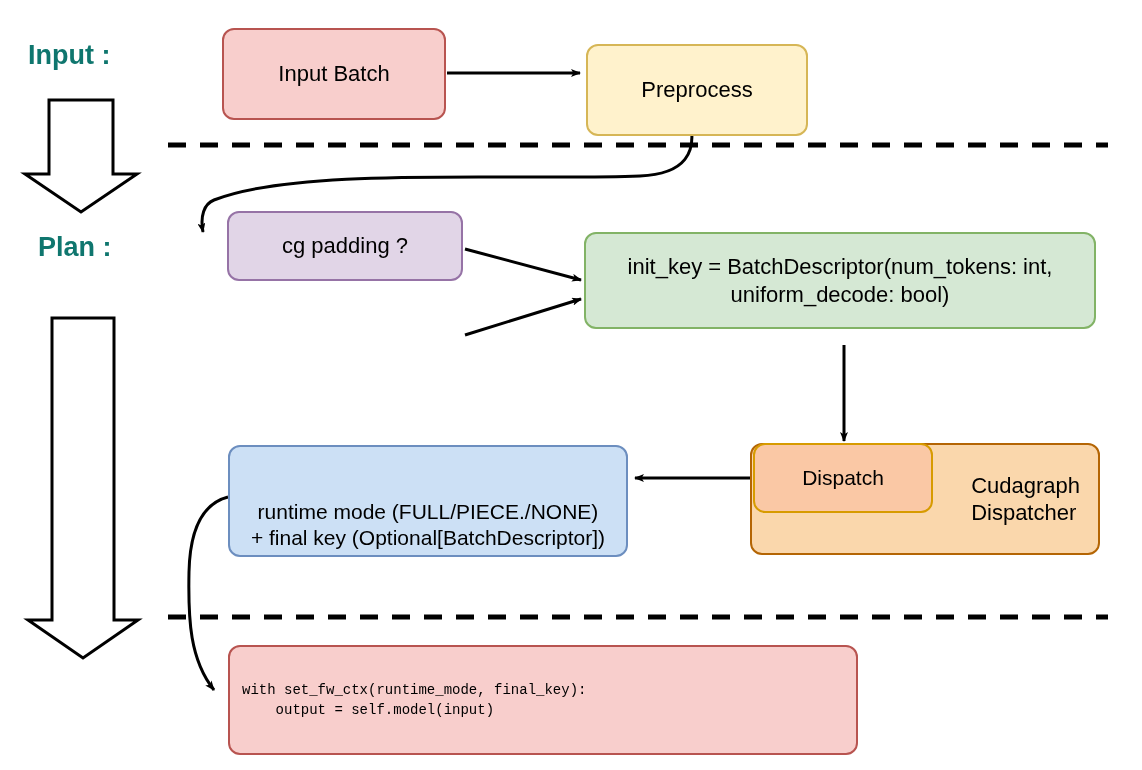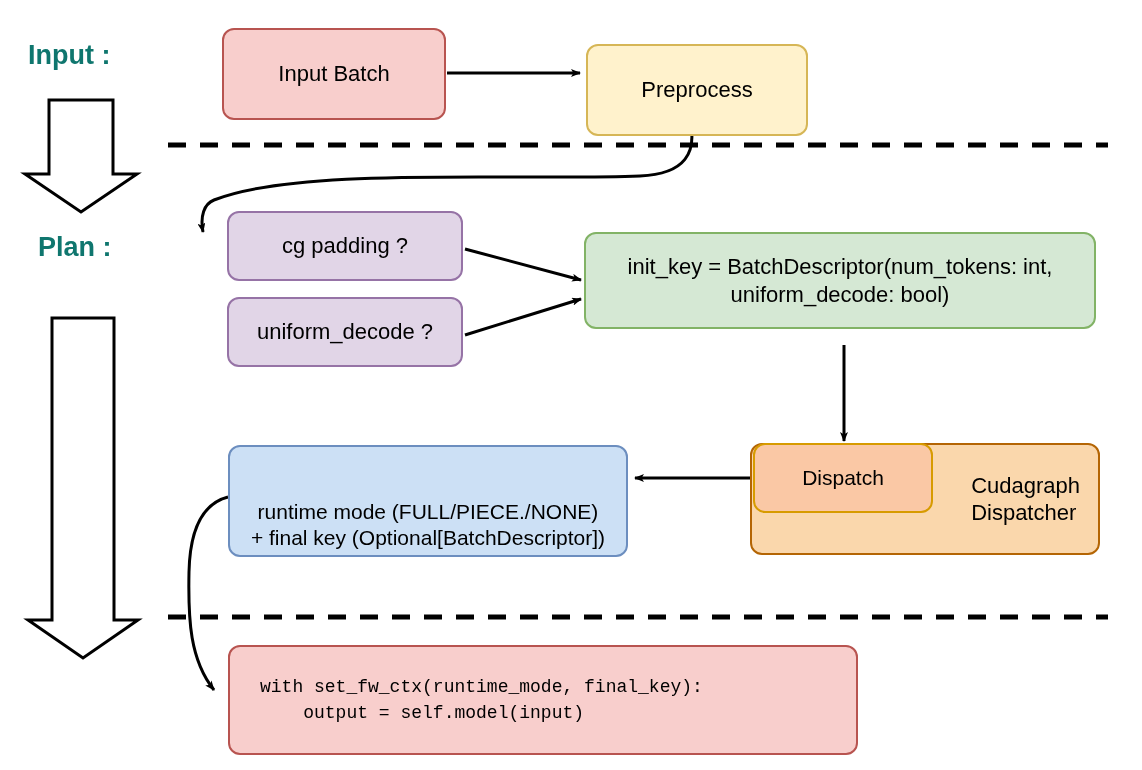--- a/index.html
+++ b/index.html
@@ -31,27 +31,27 @@
     justify-content:center;
     text-align:center;
     color:#000000;
     font-family:"Liberation Sans",sans-serif;
     font-size:22px;
     line-height:1.25;
     padding:4px 8px;
   }
   .node.code{
     font-family:"Liberation Mono",monospace;
-    font-size:18px;
+    font-size:14px;
     justify-content:flex-start;
     align-items:center;
     text-align:left;
     white-space:pre;
     line-height:1.45;
-    padding-left:30px;
+    padding-left:12px;
   }
   .node .txt{display:block;width:100%;}
 
   svg#wires{position:absolute;left:0;top:0;width:1142px;height:770px;pointer-events:none;}
 </style>
 </head>
 <body>
 
 <div id="stage">
 
@@ -91,23 +91,20 @@
   </div>
 
   <div class="node" style="left:586px;top:44px;width:222px;height:92px;background:#FFF2CC;border-color:#D6B656;">
     <span class="txt">Preprocess</span>
   </div>
 
   <div class="node" style="left:227px;top:211px;width:236px;height:70px;background:#E1D5E7;border-color:#9673A6;">
     <span class="txt">cg padding ?</span>
   </div>
 
-  <div class="node" style="left:227px;top:297px;width:236px;height:70px;background:#E1D5E7;border-color:#9673A6;">
-    <span class="txt">uniform_decode ?</span>
-  </div>
 
   <div class="node" style="left:584px;top:232px;width:512px;height:97px;background:#D5E8D4;border-color:#82B366;">
     <span class="txt" style="white-space:pre-line;">init_key = BatchDescriptor(num_tokens: int,
 uniform_decode: bool)</span>
   </div>
 
   <div class="node" style="left:750px;top:443px;width:350px;height:112px;background:#FAD7AC;border-color:#B46504;justify-content:flex-end;padding-right:18px;">
     <span class="txt" style="white-space:pre-line;width:auto;text-align:left;">Cudagraph
 Dispatcher</span>
   </div>

